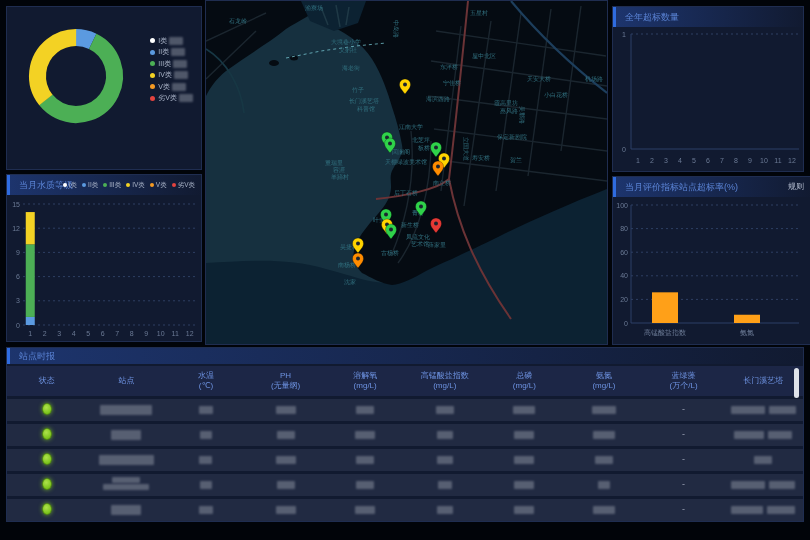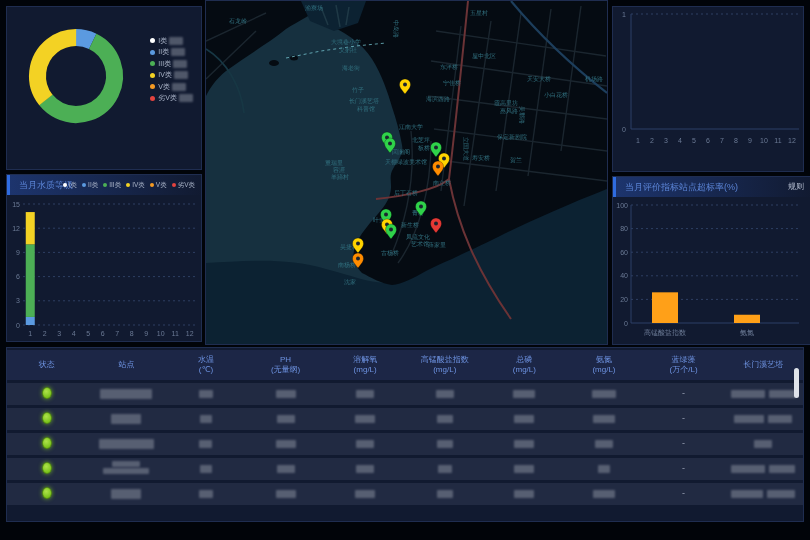--- a/index.html
+++ b/index.html
@@ -270,20 +270,21 @@
           <circle cx="0" cy="-9.5" r="2" fill="#1b2430"></circle>
         </g>
         <g transform="translate(152,267)">
           <path d="M0,0 C-3.5,-4.5 -5.5,-6.5 -5.5,-9.5 A5.5,5.5 0 1,1 5.5,-9.5 C5.5,-6.5 3.5,-4.5 0,0 Z" fill="#ff8c00" stroke="rgba(0,0,0,.45)" stroke-width="0.6"></path>
           <circle cx="0" cy="-9.5" r="2" fill="#1b2430"></circle>
         </g>
       </svg>
   </div>
 
   <div class="panel" style="left:612px; top:6px; width:192px; height:166px;">
+    <div class="panel-header">全年超标数量</div>
     <div class="panel-body" style="height:144px;">
       <svg id="empty-svg" width="190" height="144">
           <line x1="18" y1="7" x2="186" y2="7" stroke="#2e3f63" stroke-dasharray="2,3"></line>
           <line x1="18" y1="7" x2="18" y2="122" stroke="#2c3f66"></line>
           <line x1="18" y1="122" x2="186" y2="122" stroke="#2c3f66"></line>
           <text x="13" y="10" text-anchor="end" font-size="7" fill="#6b7a95">1</text>
           <text x="13" y="125" text-anchor="end" font-size="7" fill="#6b7a95">0</text>
           <text x="25" y="136" text-anchor="middle" font-size="7" fill="#6b7a95">1</text>
           <text x="39" y="136" text-anchor="middle" font-size="7" fill="#6b7a95">2</text>
           <text x="53" y="136" text-anchor="middle" font-size="7" fill="#6b7a95">3</text>
@@ -322,20 +323,21 @@
           <line x1="18" y1="8" x2="18" y2="126" stroke="#2c3f66"></line>
           <rect x="39" y="95.32" width="26" height="30.680000000000007" fill="#ffa018"></rect>
           <text x="52" y="138" text-anchor="middle" font-size="7" fill="#6b7a95">高锰酸盐指数</text>
           <rect x="121" y="117.74" width="26" height="8.260000000000005" fill="#ffa018"></rect>
           <text x="134" y="138" text-anchor="middle" font-size="7" fill="#6b7a95">氨氮</text>
         </svg>
     </div>
   </div>
 
   <div class="panel" style="left:6px; top:347px; width:798px; height:175px;">
+    <div class="panel-header" style="height:16px; line-height:16px;">站点时报</div>
     <div class="tbl-colhead" id="tbl-colhead">
         <div class="tbl-col">
           <div>状态</div>
         </div>
         <div class="tbl-col">
           <div>站点</div>
         </div>
         <div class="tbl-col">
           <div>水温</div>
           <div>(℃)</div>

